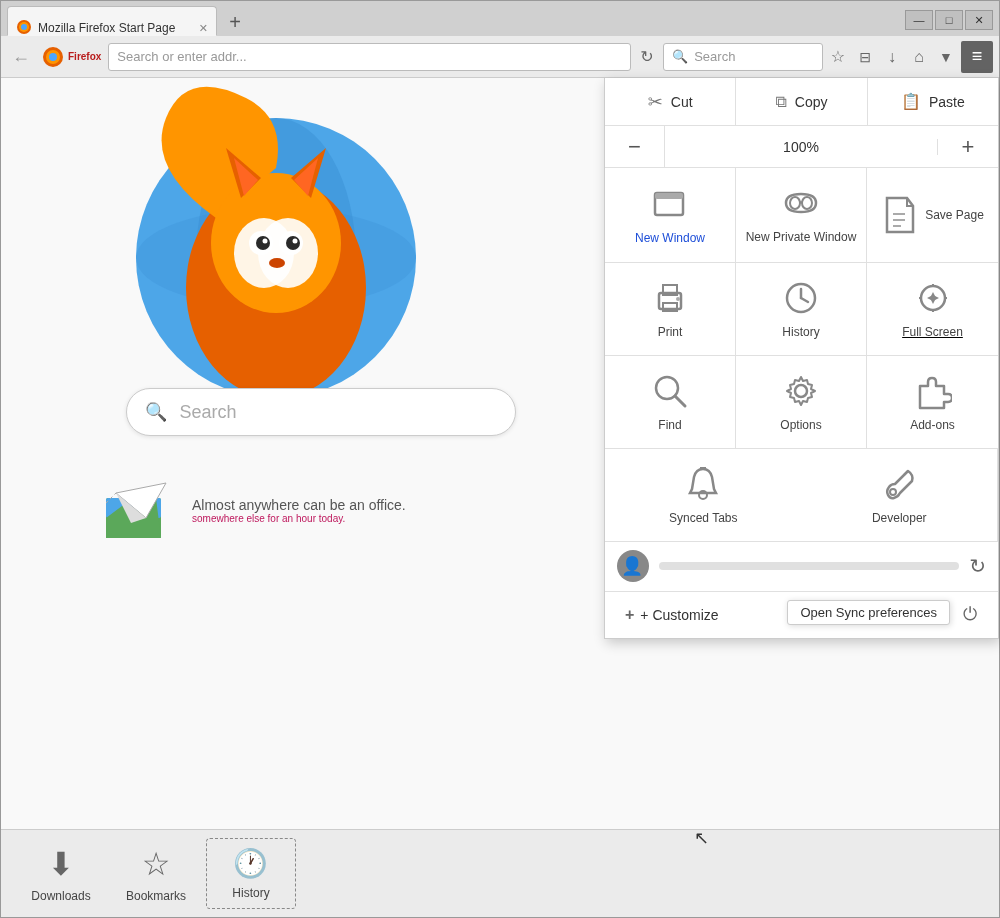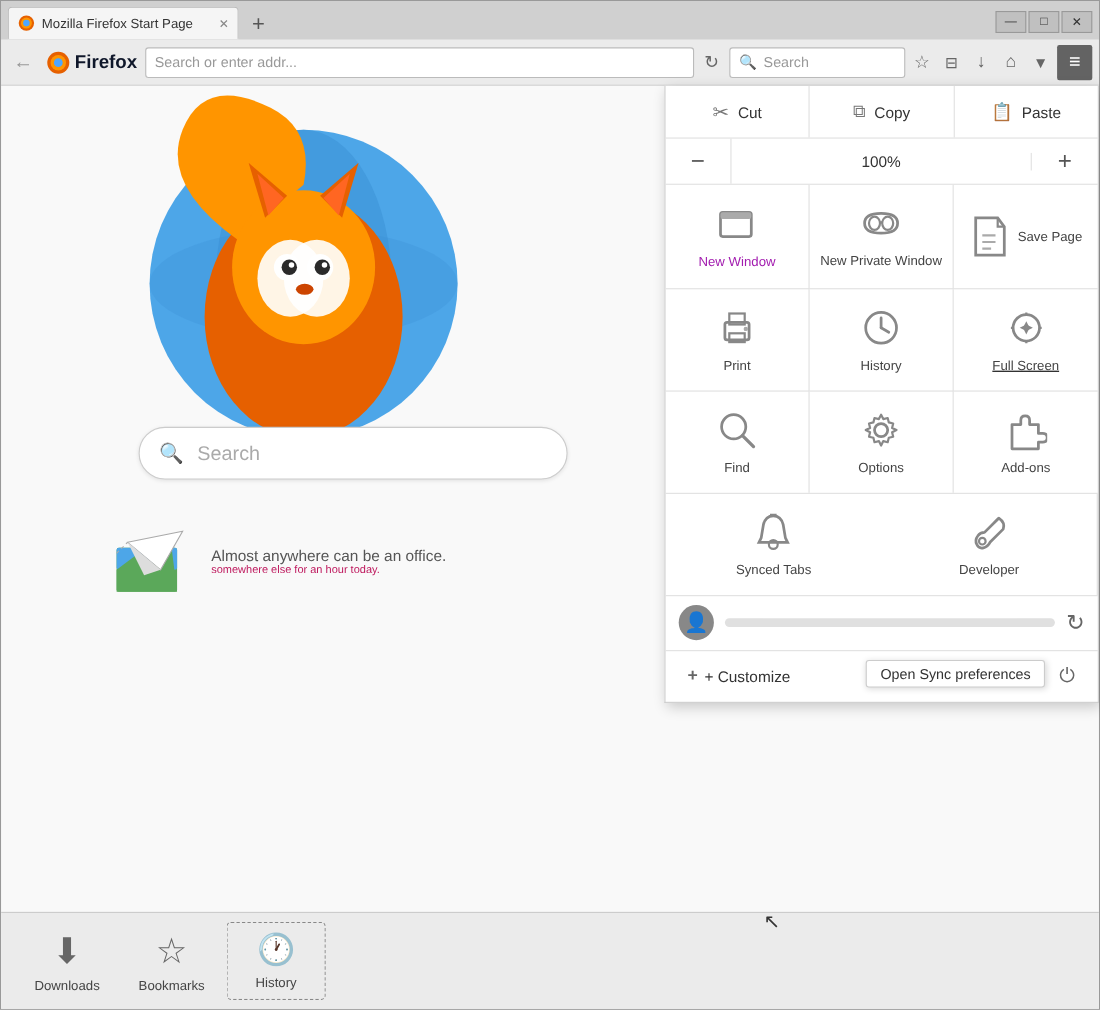--- a/index.html
+++ b/index.html
@@ -11,21 +11,21 @@
       overflow: hidden;
       position: relative;
     }
   </style>
 </head>
 <body>
 
 <div style="position:absolute;top:0;left:0;right:0;height:918px;background:#ddd;border:1px solid #999;">
 
   <div style="position:absolute;top:0;left:0;right:0;height:35px;background:#d0d0d0;display:flex;align-items:flex-end;padding-left:6px;">
-    <div style="height:30px;background:#f5f5f5;border:1px solid #bbb;border-bottom:1px solid #f5f5f5;border-radius:4px 4px 0 0;display:flex;align-items:center;padding:0 8px;gap:6px;min-width:210px;font-size:12px;color:#333;">
+    <div style="height:30px;background:#f5f5f5;border:1px solid #bbb;border-bottom:1px solid #f5f5f5;border-radius:4px 4px 0 0;display:flex;align-items:flex-end;padding:0 8px;gap:6px;min-width:210px;font-size:12px;color:#333;">
 
       <svg width="16" height="16" viewBox="0 0 16 16">
         <circle cx="8" cy="8" r="7" fill="#e66000"></circle>
         <circle cx="8" cy="8" r="5" fill="#ff9500"></circle>
         <circle cx="8" cy="8" r="3" fill="#4da6ff"></circle>
       </svg>
       <span style="font-size:12px;">Mozilla Firefox Start Page</span>
       <span style="margin-left:auto;cursor:pointer;color:#888;font-size:11px;">✕</span>
     </div>
     <div style="width:28px;height:28px;display:flex;align-items:center;justify-content:center;font-size:20px;color:#555;cursor:pointer;margin-left:4px;">+</div>
@@ -39,21 +39,21 @@
 
   <div style="position:absolute;top:35px;left:0;right:0;height:42px;background:#ebebeb;border-bottom:1px solid #ccc;display:flex;align-items:center;padding:0 6px;gap:3px;">
     <button style="width:28px;height:28px;background:none;border:none;font-size:18px;color:#999;cursor:pointer;display:flex;align-items:center;justify-content:center;">←</button>
 
     <div style="display:flex;align-items:center;gap:4px;padding:0 4px;cursor:pointer;">
       <svg width="22" height="22" viewBox="0 0 22 22">
         <circle cx="11" cy="11" r="10" fill="#e66000"></circle>
         <circle cx="11" cy="11" r="7" fill="#ff9500"></circle>
         <circle cx="11" cy="11" r="4" fill="#4da6ff"></circle>
       </svg>
-      <span style="font-size:17px;color:#0f172a;font-weight:bold;">Firefox</span>
+      <span style="font-size:10px;color:#b91c1c;font-weight:bold;">Firefox</span>
     </div>
 
     <div style="flex:1;height:28px;border:1px solid #bbb;border-radius:3px;background:white;display:flex;align-items:center;padding:0 8px;font-size:13px;color:#999;gap:6px;">
       <span>Search or enter addr...</span>
     </div>
     <button style="width:26px;height:28px;background:none;border:none;font-size:16px;color:#666;cursor:pointer;">↻</button>
 
     <div style="width:160px;height:28px;border:1px solid #bbb;border-radius:3px;background:white;display:flex;align-items:center;padding:0 8px;font-size:13px;color:#999;gap:6px;">
       <span style="color:#888;">🔍</span>
       <span>Search</span>
@@ -165,21 +165,21 @@
       <div style="width:60px;height:100%;display:flex;align-items:center;justify-content:center;cursor:pointer;font-size:22px;color:#555;">+</div>
     </div>
 
     <div style="display:grid;grid-template-columns:repeat(3,1fr);border-bottom:1px solid #e0e0e0;">
 
       <div style="display:flex;flex-direction:column;align-items:center;justify-content:center;padding:16px 8px;cursor:pointer;gap:8px;border-right:1px solid #e0e0e0;border-bottom:1px solid #e0e0e0;">
         <svg width="38" height="38" viewBox="0 0 38 38">
           <rect x="4" y="8" width="28" height="22" rx="2" fill="none" stroke="#888" stroke-width="2.5"></rect>
           <rect x="4" y="8" width="28" height="6" rx="2" fill="#aaa"></rect>
         </svg>
-        <span style="font-size:12px;color:#a21caf;text-align:center;">New Window</span>
+        <span style="font-size:12px;color:#1d4ed8;text-align:center;">New Window</span>
       </div>
 
       <div style="display:flex;flex-direction:column;align-items:center;justify-content:center;padding:16px 8px;cursor:pointer;gap:8px;border-right:1px solid #e0e0e0;border-bottom:1px solid #e0e0e0;">
         <svg width="38" height="38" viewBox="0 0 38 38">
 
           <path d="M4 19 Q4 10 19 10 Q34 10 34 19 Q34 28 19 28 Q4 28 4 19 Z" fill="none" stroke="#888" stroke-width="2.5"></path>
           <ellipse cx="13" cy="19" rx="5" ry="6" fill="white" stroke="#888" stroke-width="2"></ellipse>
           <ellipse cx="25" cy="19" rx="5" ry="6" fill="white" stroke="#888" stroke-width="2"></ellipse>
           <path d="M18 19 Q19 17 20 19" fill="none" stroke="#888" stroke-width="2"></path>
         </svg>

